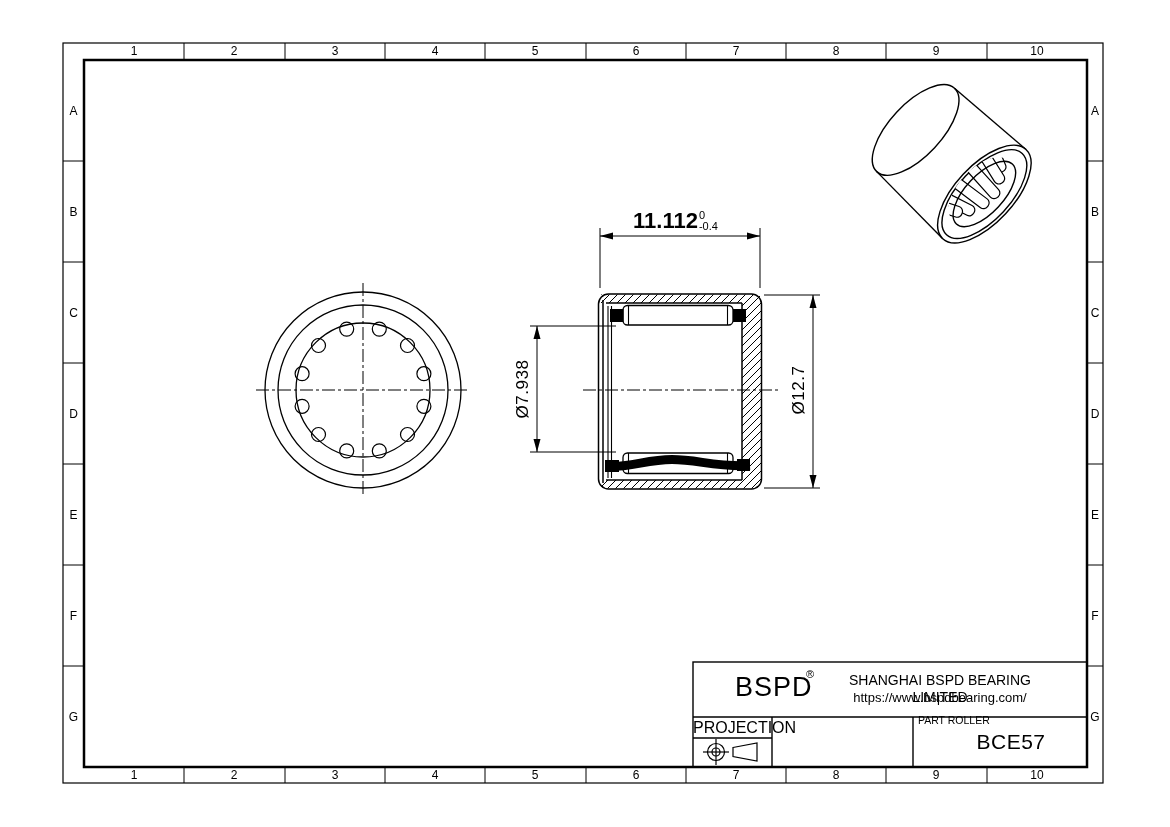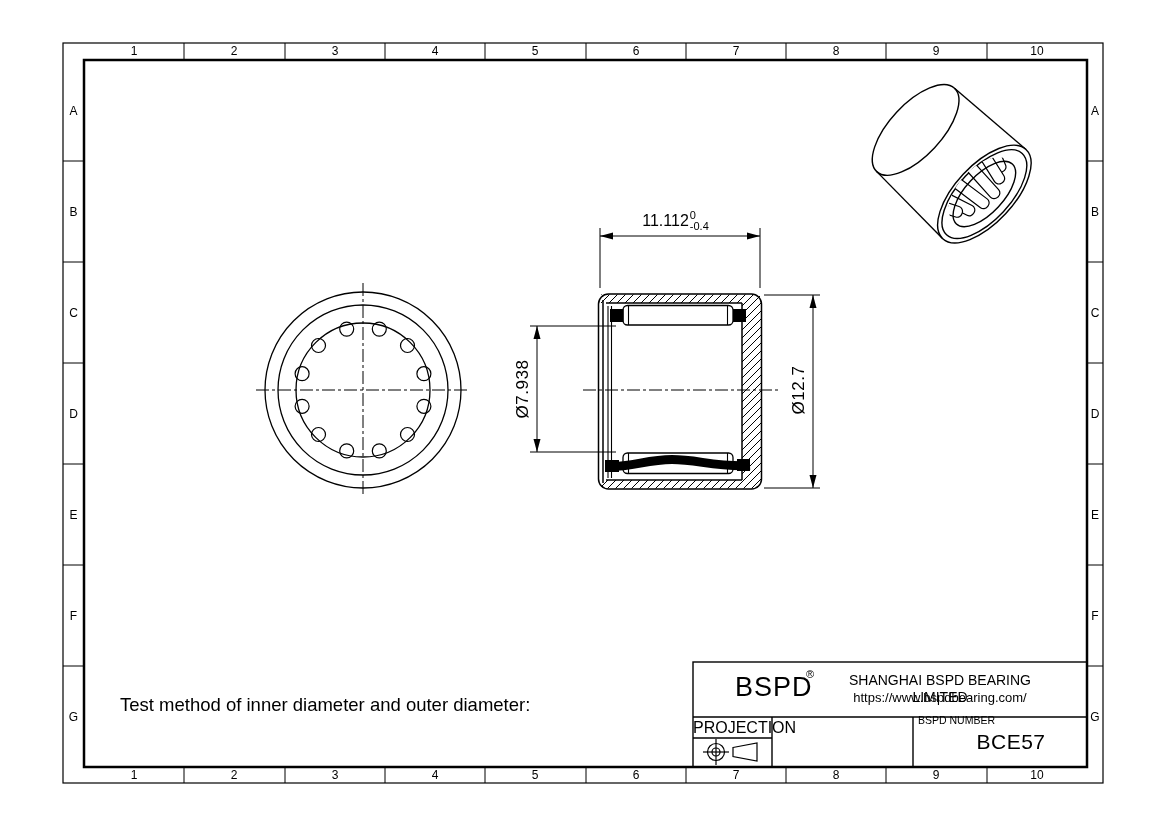--- a/index.html
+++ b/index.html
@@ -5,21 +5,21 @@
   html,body{margin:0;padding:0;background:#fff;}
   #page{position:relative;width:1170px;height:827px;background:#fff;
         font-family:"Liberation Sans",sans-serif;color:#000;overflow:hidden;}
   svg{position:absolute;left:0;top:0;}
   .zc{position:absolute;width:100px;height:17px;line-height:17px;text-align:center;font-size:12px;}
   .zr{position:absolute;width:21px;height:101px;display:flex;align-items:center;justify-content:center;font-size:12px;}
   .zrR{width:16px;}
   .vdim{position:absolute;transform:translate(-50%,-50%) rotate(-90deg);font-size:17px;letter-spacing:.5px;}
   .notes{position:absolute;left:120px;top:645px;font-size:18.5px;line-height:24px;white-space:pre-wrap;}
   .dimw{position:absolute;left:588px;top:209px;width:175px;display:flex;align-items:center;justify-content:center;}
-  .dimw .main{font-size:16px;line-height:24px;}
+  .dimw .main{font-size:22px;line-height:24px;font-weight:bold;}
   .dimw .tol{display:inline-flex;flex-direction:column;font-size:11px;line-height:11px;margin-left:1px;}
   .tb-logo{position:absolute;left:735px;top:672px;font-size:27px;letter-spacing:1px;}
   .tb-reg{position:absolute;left:806px;top:668px;font-size:11px;}
   .tb-company{position:absolute;left:820px;top:672px;width:240px;text-align:center;font-size:14px;line-height:17px;}
   .tb-url{position:absolute;left:820px;top:690px;width:240px;text-align:center;font-size:13px;}
   .tb-proj{position:absolute;left:693px;top:719px;width:79px;text-align:center;font-size:16px;}
   .tb-prod{position:absolute;left:772px;top:722px;width:141px;text-align:center;font-size:13.5px;line-height:17px;}
   .tb-pnl{position:absolute;left:918px;top:714px;font-size:10.5px;}
   .tb-pn{position:absolute;left:913px;top:730px;width:196px;text-align:center;font-size:21px;letter-spacing:.5px;}
 </style>
@@ -248,25 +248,24 @@
   <span class="main">11.112</span>
   <span class="tol">
     <span>0</span>
     <span>-0.4</span>
   </span>
 </div>
 <div class="vdim" style="left:523px;top:389px">Ø7.938</div>
 <div class="vdim" style="left:799px;top:390px">Ø12.7</div>
 
 <div class="notes">
-  <div>Test method of inner diameter and outer diameter:</div>
   
 </div>
 
 <div class="tb-logo">BSPD</div>
 <div class="tb-reg">®</div>
 <div class="tb-company">SHANGHAI BSPD BEARING LIMITED</div>
 <div class="tb-url">https://www.bspdbearing.com/</div>
 <div class="tb-proj">PROJECTION</div>
-<div class="tb-pnl">BSPD NUMBER</div>
+<div class="tb-pnl">PART ROLLER</div>
 <div class="tb-pn">BCE57</div>
 
 </div>
 
 </body></html>

